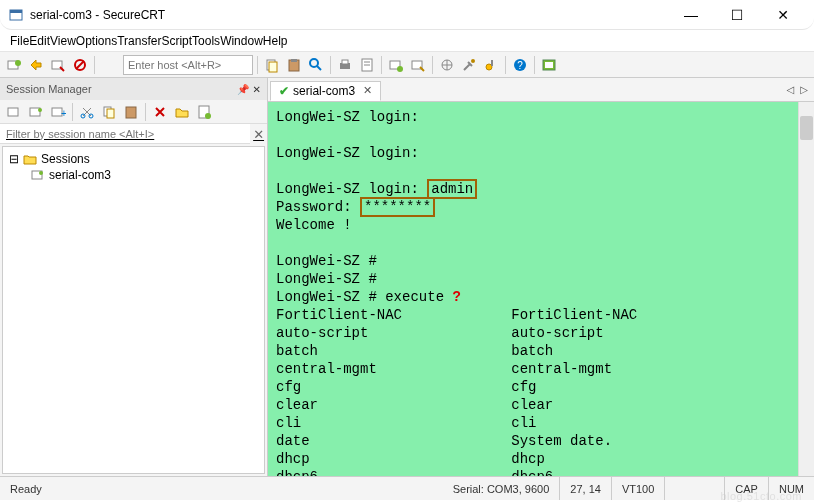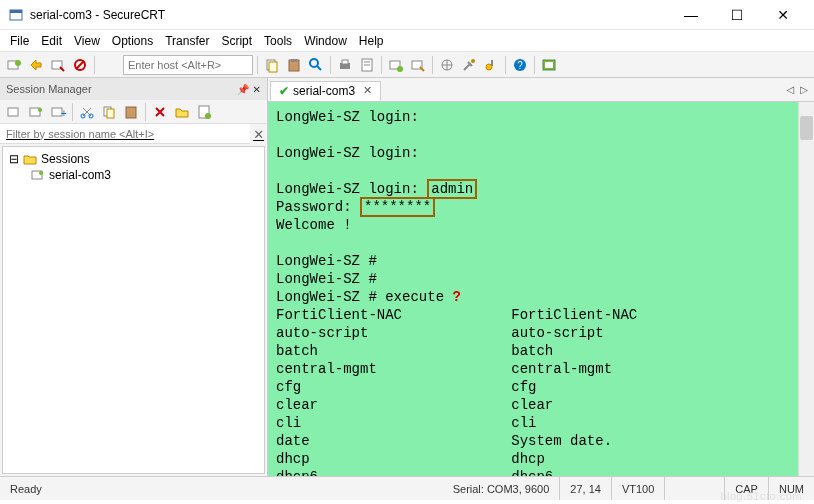--- a/index.html
+++ b/index.html
@@ -1,22 +1,22 @@
 <!DOCTYPE html>
 <html><head>
 <meta charset="utf-8">
 <style>
 * { box-sizing: border-box; margin: 0; padding: 0; }
 body { font-family: "Segoe UI", Tahoma, sans-serif; font-size: 12px; background: #fff; width: 814px; height: 504px; overflow: hidden; position: relative; }
-.titlebar { height: 30px; display: flex; align-items: center; padding: 1px 8px; background: #fff; border-bottom: 1px solid #e5e5e5; }
+.titlebar { height: 30px; display: flex; align-items: center; padding: 1px 8px; background: #fff; border-bottom: 1px solid #e5e5e5; border-radius: 12px; }
 .titlebar .icon { width: 16px; height: 16px; margin-right: 6px; }
 .titlebar .title { flex: 1; font-size: 12px; color: #000; }
 .winbtns { display: flex; gap: 0; }
 .winbtn { width: 46px; height: 30px; display: flex; align-items: center; justify-content: center; font-size: 14px; color: #000; }
-.menubar { height: 22px; display: flex; align-items: center; padding: 0 10px; gap: 12px; border-bottom: 1px solid #e5e5e5; }
+.menubar { height: 22px; display: flex; align-items: center; padding: 0 10px; gap: 0; border-bottom: 1px solid #e5e5e5; }
 .menuitem { font-size: 12px; color: #000; }
 .toolbar { height: 26px; display: flex; align-items: center; padding: 0 4px; gap: 2px; background: #f4f4f4; border-bottom: 1px solid #ccc; }
 .tbtn { width: 20px; height: 20px; display: flex; align-items: center; justify-content: center; }
 .tsep { width: 1px; height: 18px; background: #ccc; margin: 0 2px; }
 .hostinput { width: 130px; height: 20px; border: 1px solid #bbb; font-size: 11px; padding: 0 4px; color: #888; background: #fff; margin-left: 24px; }
 .main { display: flex; height: 398px; }
 .sidebar { width: 268px; border-right: 1px solid #ccc; display: flex; flex-direction: column; background: #f4f4f4; }
 .sm-head { height: 22px; background: #e8e8e8; display: flex; align-items: center; padding: 0 6px; font-size: 11px; color: #555; justify-content: space-between; }
 .sm-pin { font-size: 10px; color: #333; }
 .sm-toolbar { height: 24px; display: flex; align-items: center; padding: 0 4px; gap: 2px; background: #f4f4f4; border-bottom: 1px solid #ddd; }

